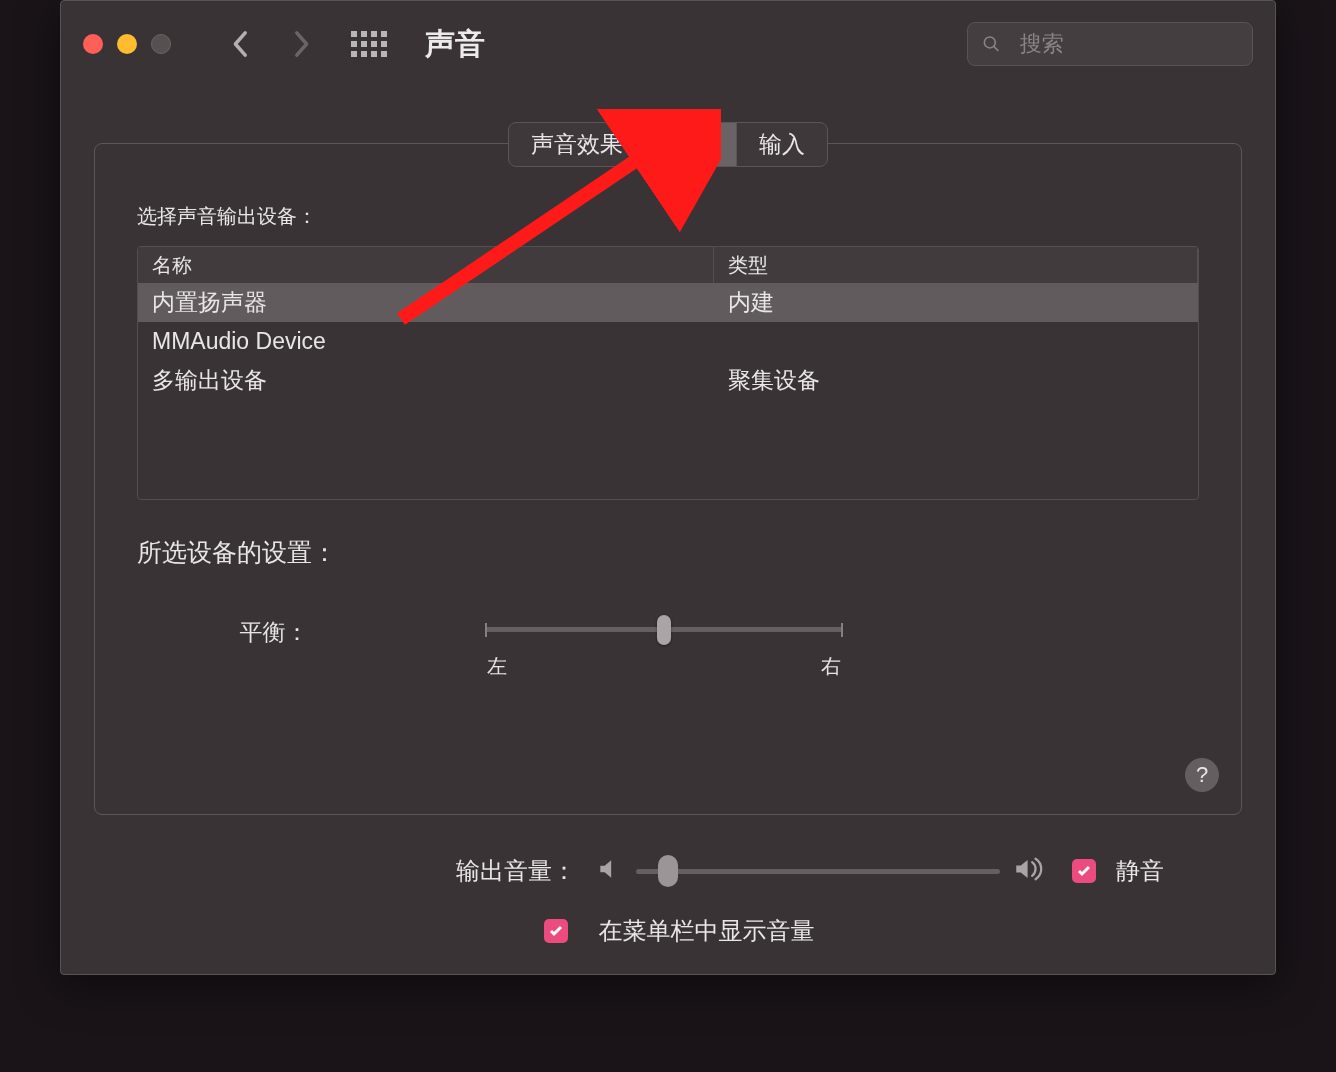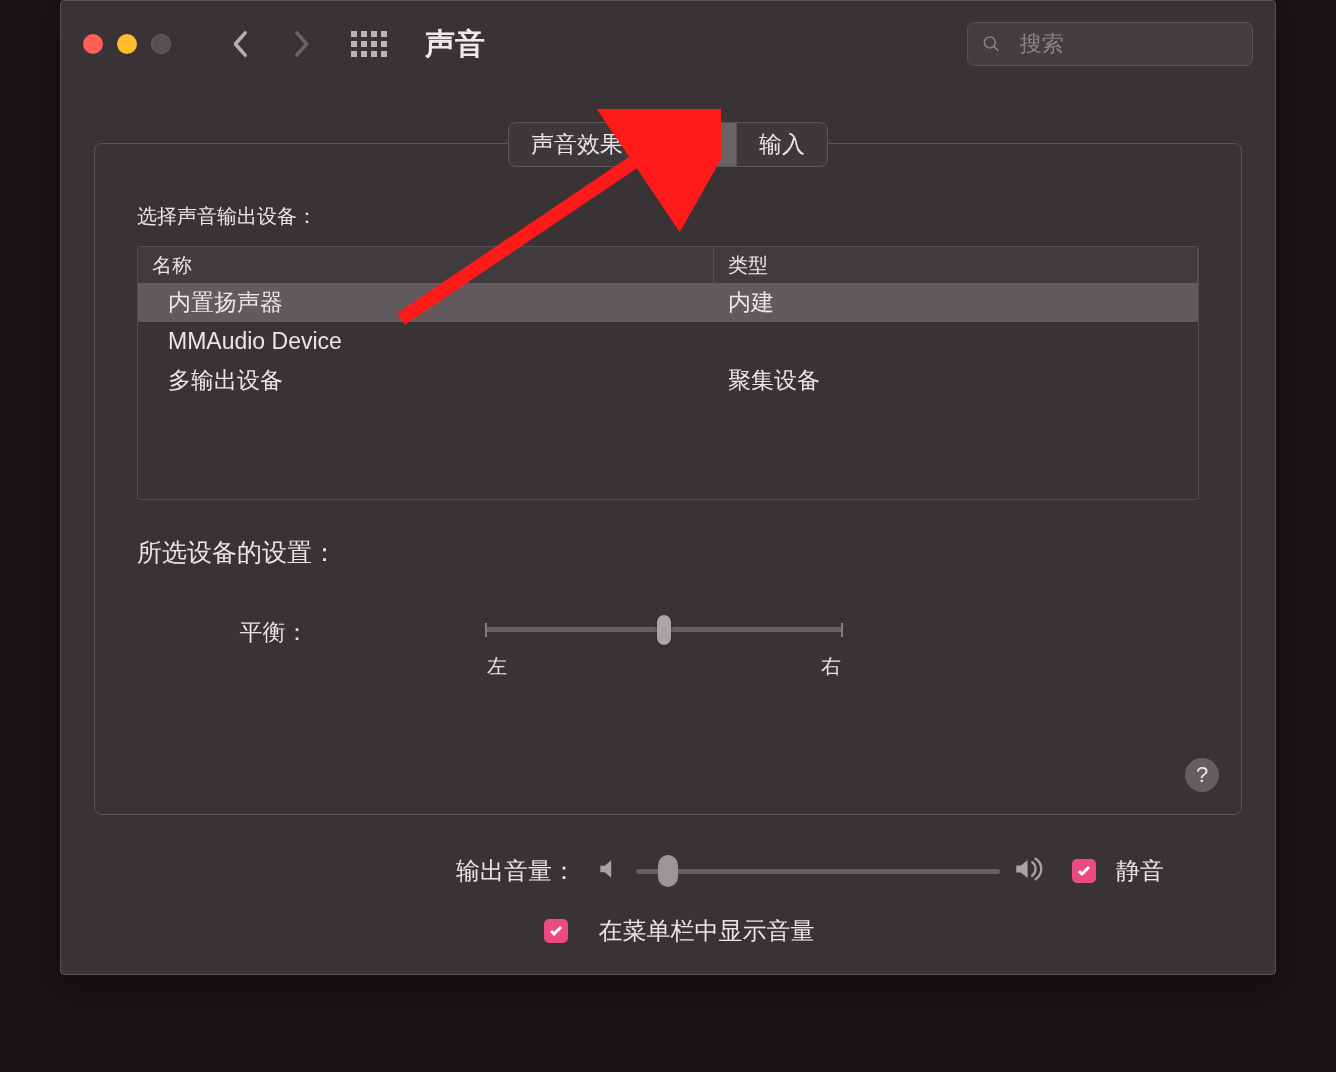--- a/index.html
+++ b/index.html
@@ -35,21 +35,21 @@
     .tab { padding:6px 22px; font-size:23px; color:#e9e6e7; cursor:pointer; }
     .tab.active { background:#6a6366; }
     .tab + .tab { border-left:1px solid #5c5457; }
     .section-label { color:#e9e6e7; font-size:20px; margin:58px 0 16px 42px; }
     .table { margin:0 42px; border:1px solid #554e51; border-radius:4px; height:254px; overflow:hidden;}
     .thead { display:flex; background:#423b3e; height:36px; align-items:center; font-size:20px; color:#e9e6e7;}
     .thead .col1 { width:576px; padding-left:14px; border-right:1px solid #554e51; height:100%; display:flex; align-items:center;font-family:Liberation Serif, serif;}
     .thead .col2 { flex:1; padding-left:14px; border-right:1px solid #554e51; height:100%; display:flex; align-items:center;}
     .trow { display:flex; height:39px; align-items:center; font-size:23px; color:#e9e6e7; }
     .trow.selected { background:#625b5e; }
-    .trow .col1 { width:576px; padding-left:30px; }
+    .trow .col1 { width:576px; padding-left:14px; }
     .trow .col2 { flex:1; padding-left:14px; }
     .section-label2 { color:#e9e6e7; font-size:25px; margin:36px 0 0 42px; }
     .balance-row { display:flex; align-items:flex-start; margin-top:46px; }
     .balance-label { width:390px; text-align:center; padding-right:32px; color:#e9e6e7; font-size:23px; padding-top:2px;}
     .slider-wrap { width:358px; }
     .slider { position:relative; height:28px; }
     .track { position:absolute; left:0; right:0; top:12px; height:5px; background:#665f62; border-radius:3px; }
     .tick { position:absolute; top:8px; width:2px; height:14px; background:#867f82; }
     .thumb { position:absolute; top:0; width:14px; height:30px; background:#aaa4a6; border-radius:7px; box-shadow:0 1px 3px rgba(0,0,0,.4);}
     .slider-labels { display:flex; justify-content:space-between; color:#e6e3e4; font-size:20px; margin-top:10px; padding:0 2px;}

